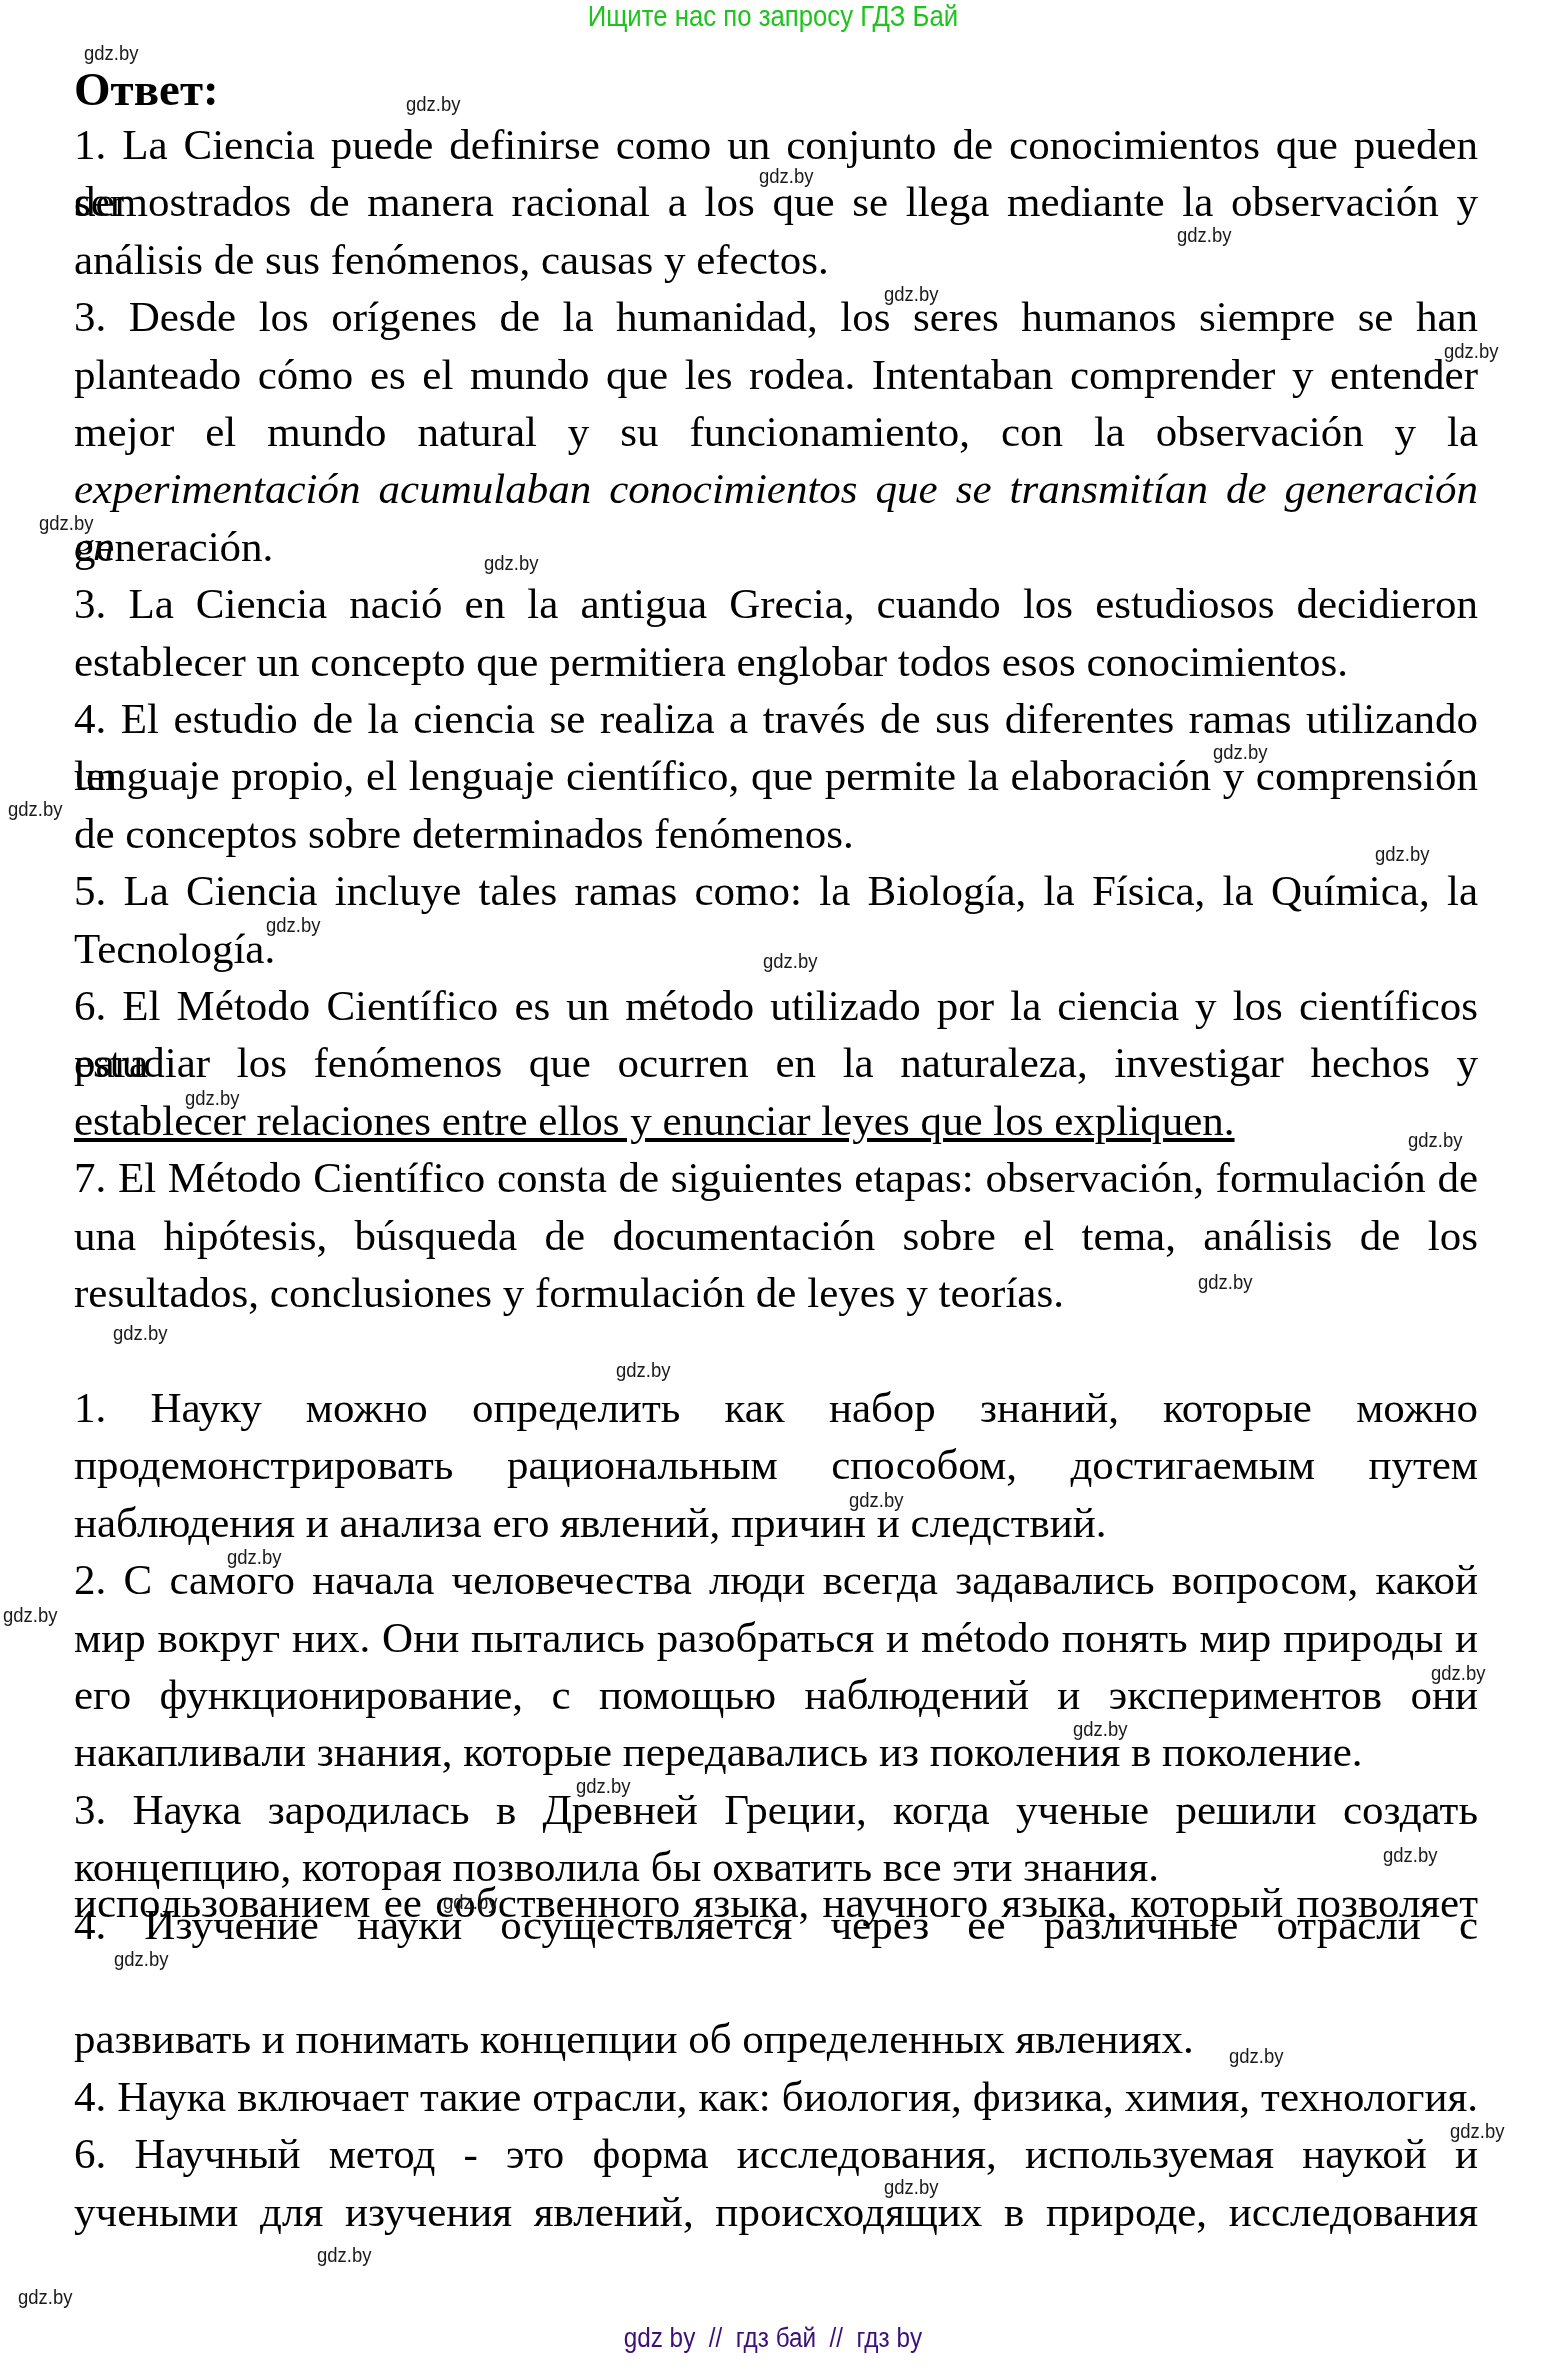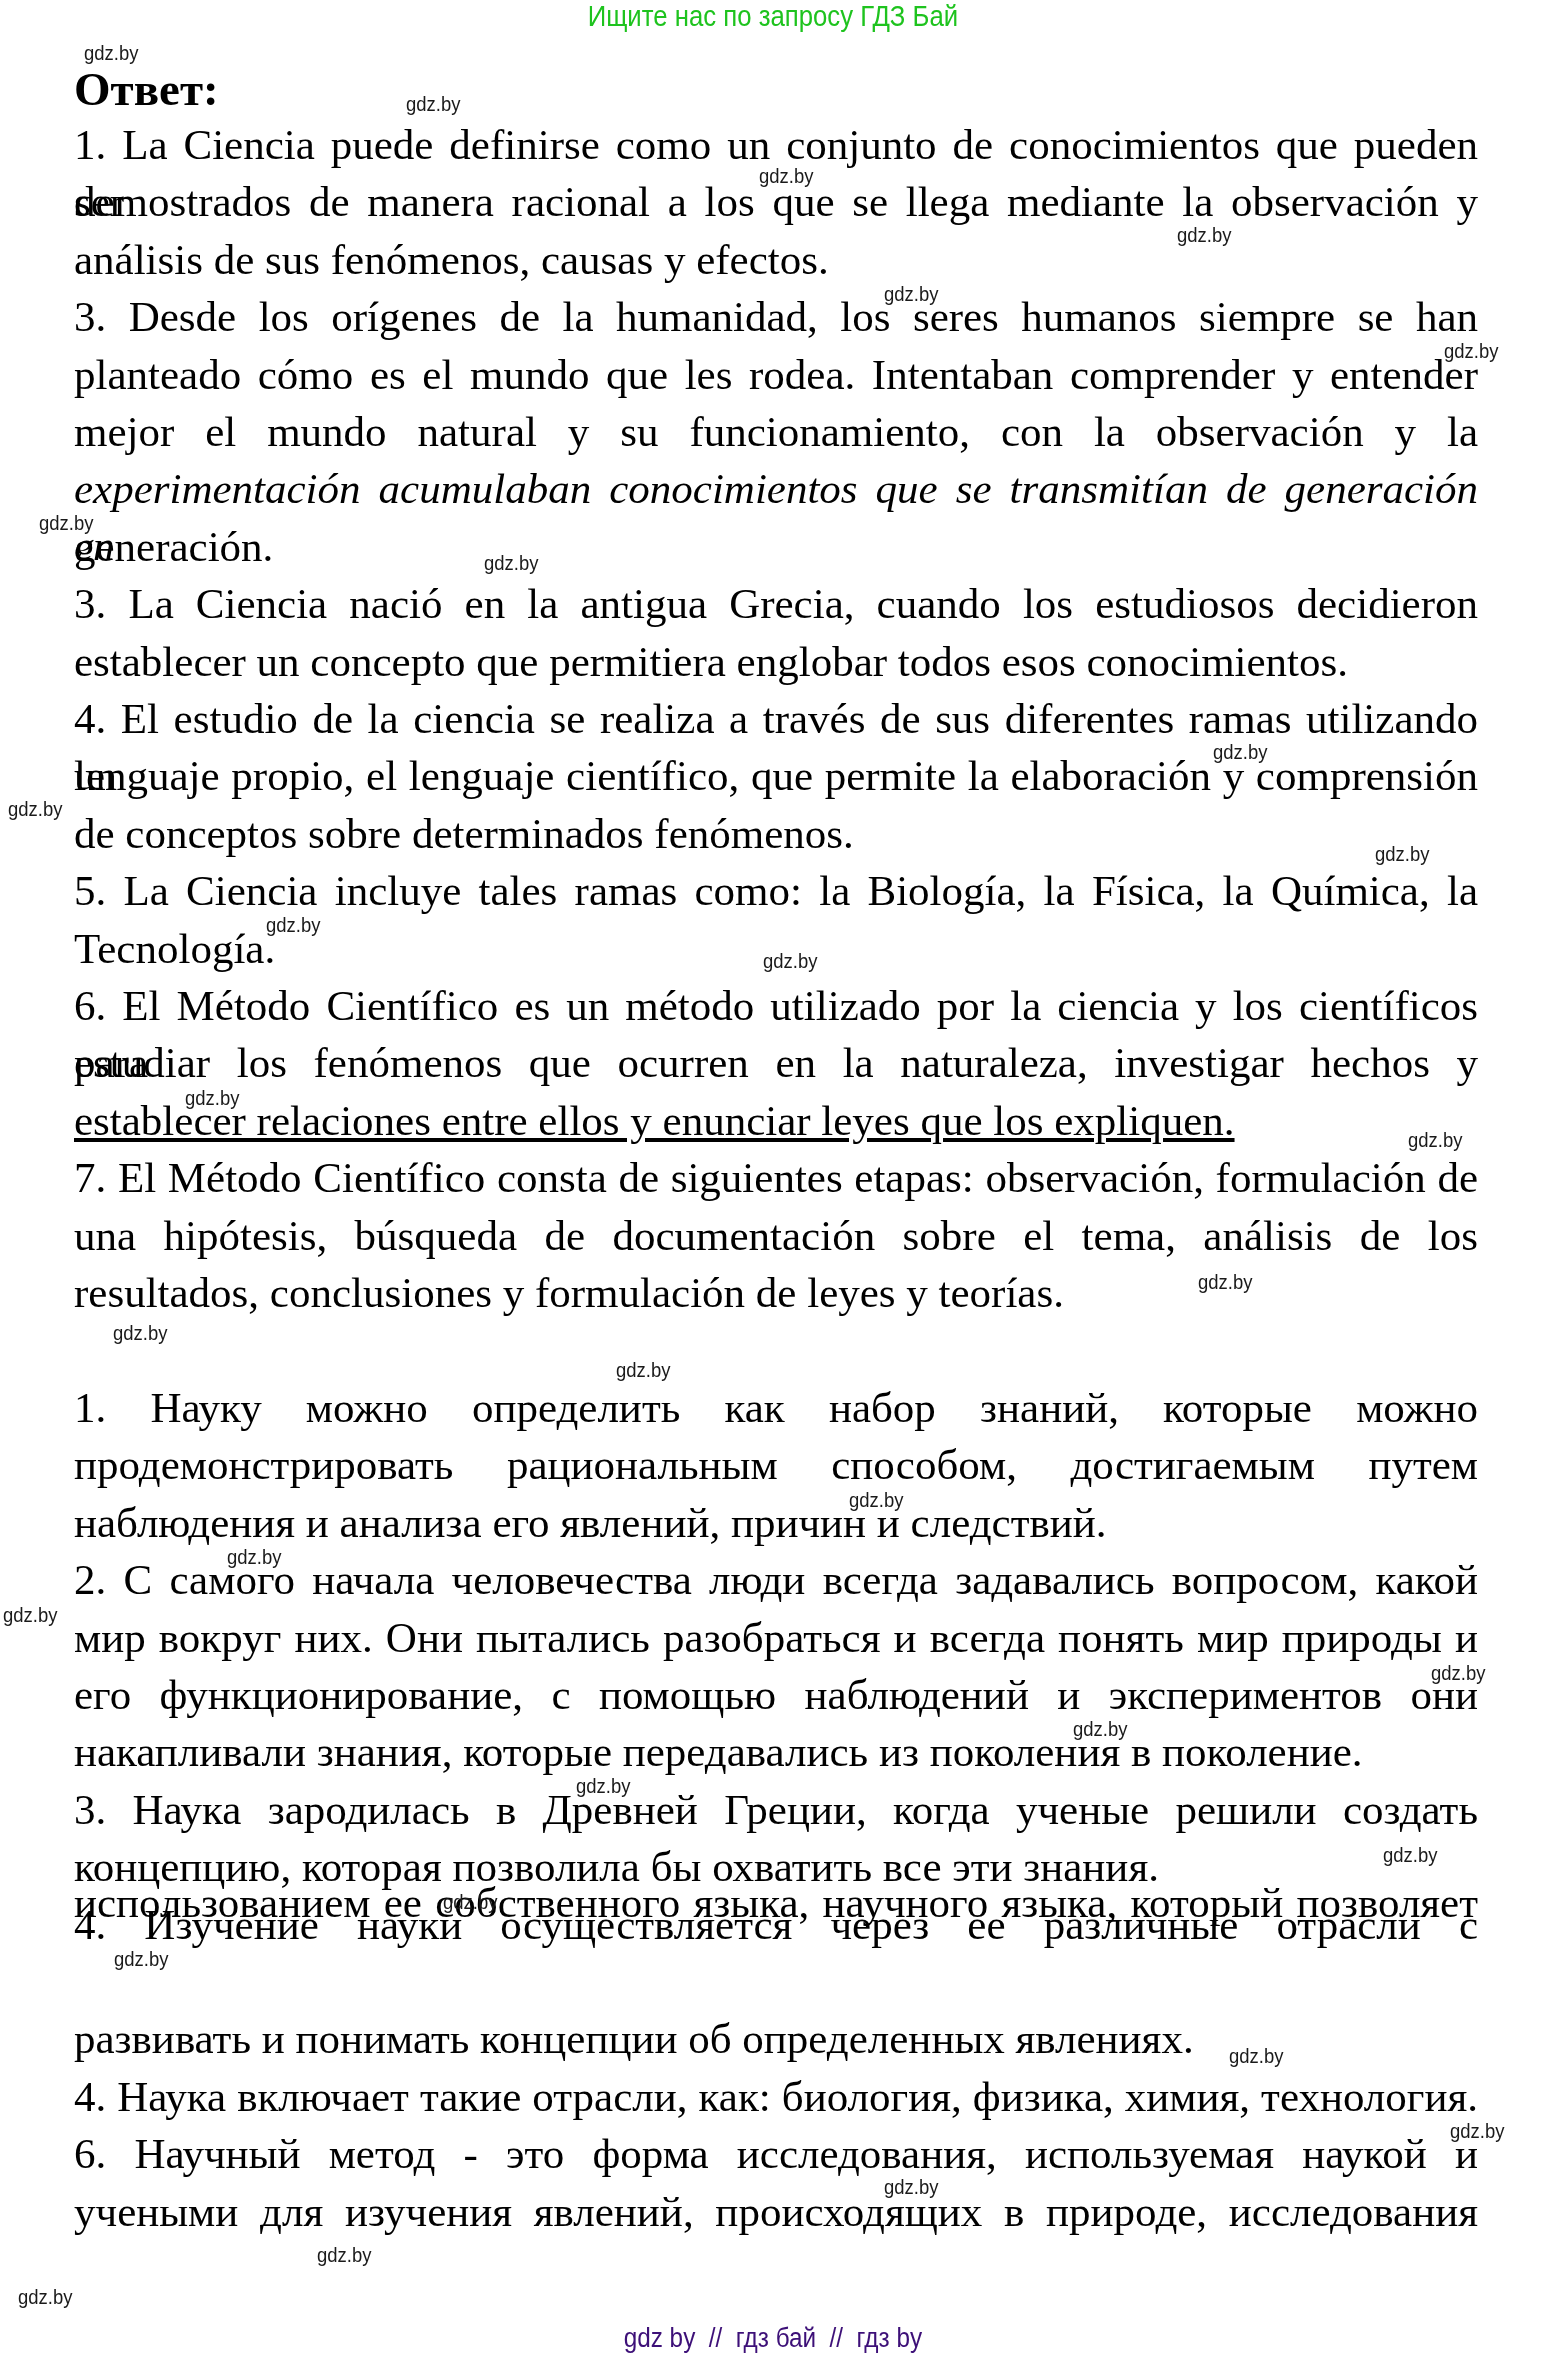--- a/index.html
+++ b/index.html
@@ -114,21 +114,21 @@
   <div class="doc-line justify" style="top:1149px;">7. El Método Científico consta de siguientes etapas: observación, formulación de</div>
   <div class="doc-line justify" style="top:1207px;">una hipótesis, búsqueda de documentación sobre el tema, análisis de los</div>
   <div class="doc-line left" style="top:1264px;">resultados, conclusiones y formulación de leyes y teorías.</div>
 </div>
 
 <div>
   <div class="doc-line justify" style="top:1379px;">1. Науку можно определить как набор знаний, которые можно</div>
   <div class="doc-line justify" style="top:1436px;">продемонстрировать рациональным способом, достигаемым путем</div>
   <div class="doc-line left" style="top:1494px;">наблюдения и анализа его явлений, причин и следствий.</div>
   <div class="doc-line justify" style="top:1551px;">2. С самого начала человечества люди всегда задавались вопросом, какой</div>
-  <div class="doc-line justify" style="top:1609px;">мир вокруг них. Они пытались разобраться и всегда понять мир природы и</div>
+  <div class="doc-line justify" style="top:1609px;">мир вокруг них. Они пытались разобраться и método понять мир природы и</div>
   <div class="doc-line justify" style="top:1666px;">его функционирование, с помощью наблюдений и экспериментов они</div>
   <div class="doc-line left" style="top:1723px;">накапливали знания, которые передавались из поколения в поколение.</div>
   <div class="doc-line justify" style="top:1781px;">3. Наука зародилась в Древней Греции, когда ученые решили создать</div>
   <div class="doc-line left" style="top:1838px;">концепцию, которая позволила бы охватить все эти знания.</div>
   <div class="doc-line justify" style="top:1896px;">4. Изучение науки осуществляется через ее различные отрасли с</div>
   <div class="doc-line justify" style="top:1874px;">использованием ее собственного языка, научного языка, который позволяет</div>
   <div class="doc-line left" style="top:2010px;">развивать и понимать концепции об определенных явлениях.</div>
   <div class="doc-line justify" style="top:2068px;">4. Наука включает такие отрасли, как: биология, физика, химия, технология.</div>
   <div class="doc-line justify" style="top:2125px;">6. Научный метод - это форма исследования, используемая наукой и</div>
   <div class="doc-line justify" style="top:2183px;">учеными для изучения явлений, происходящих в природе, исследования</div>

